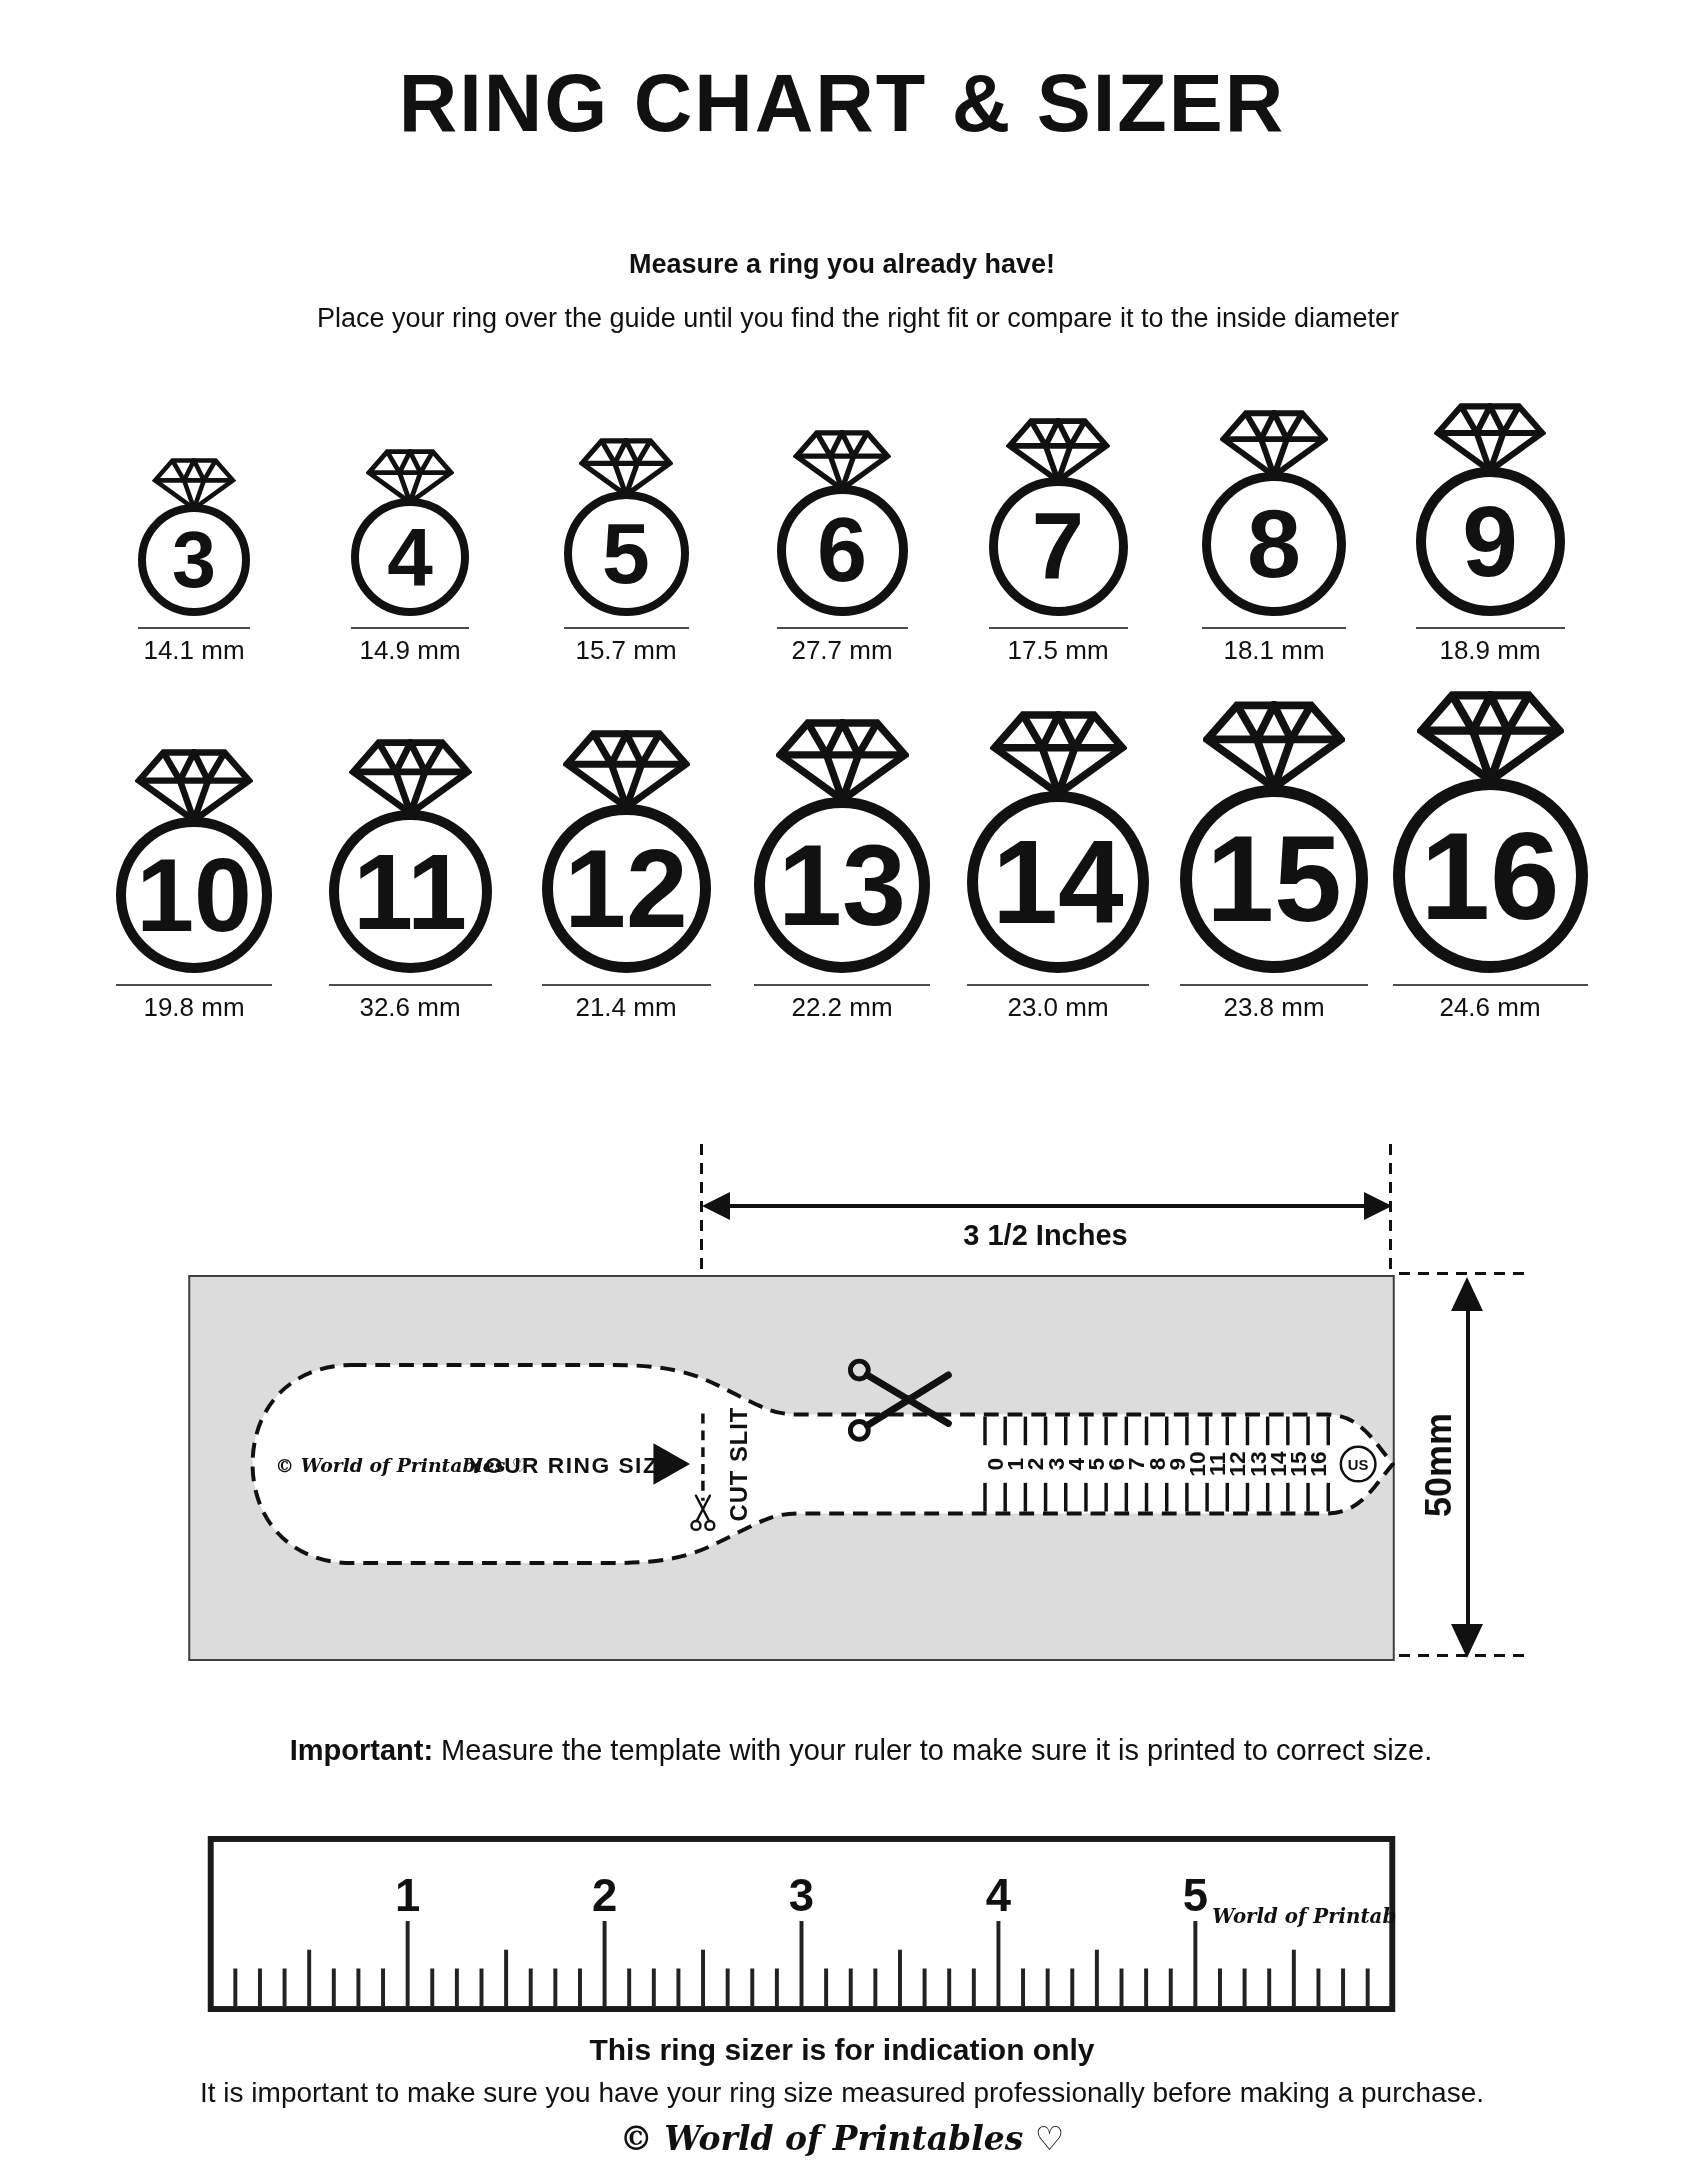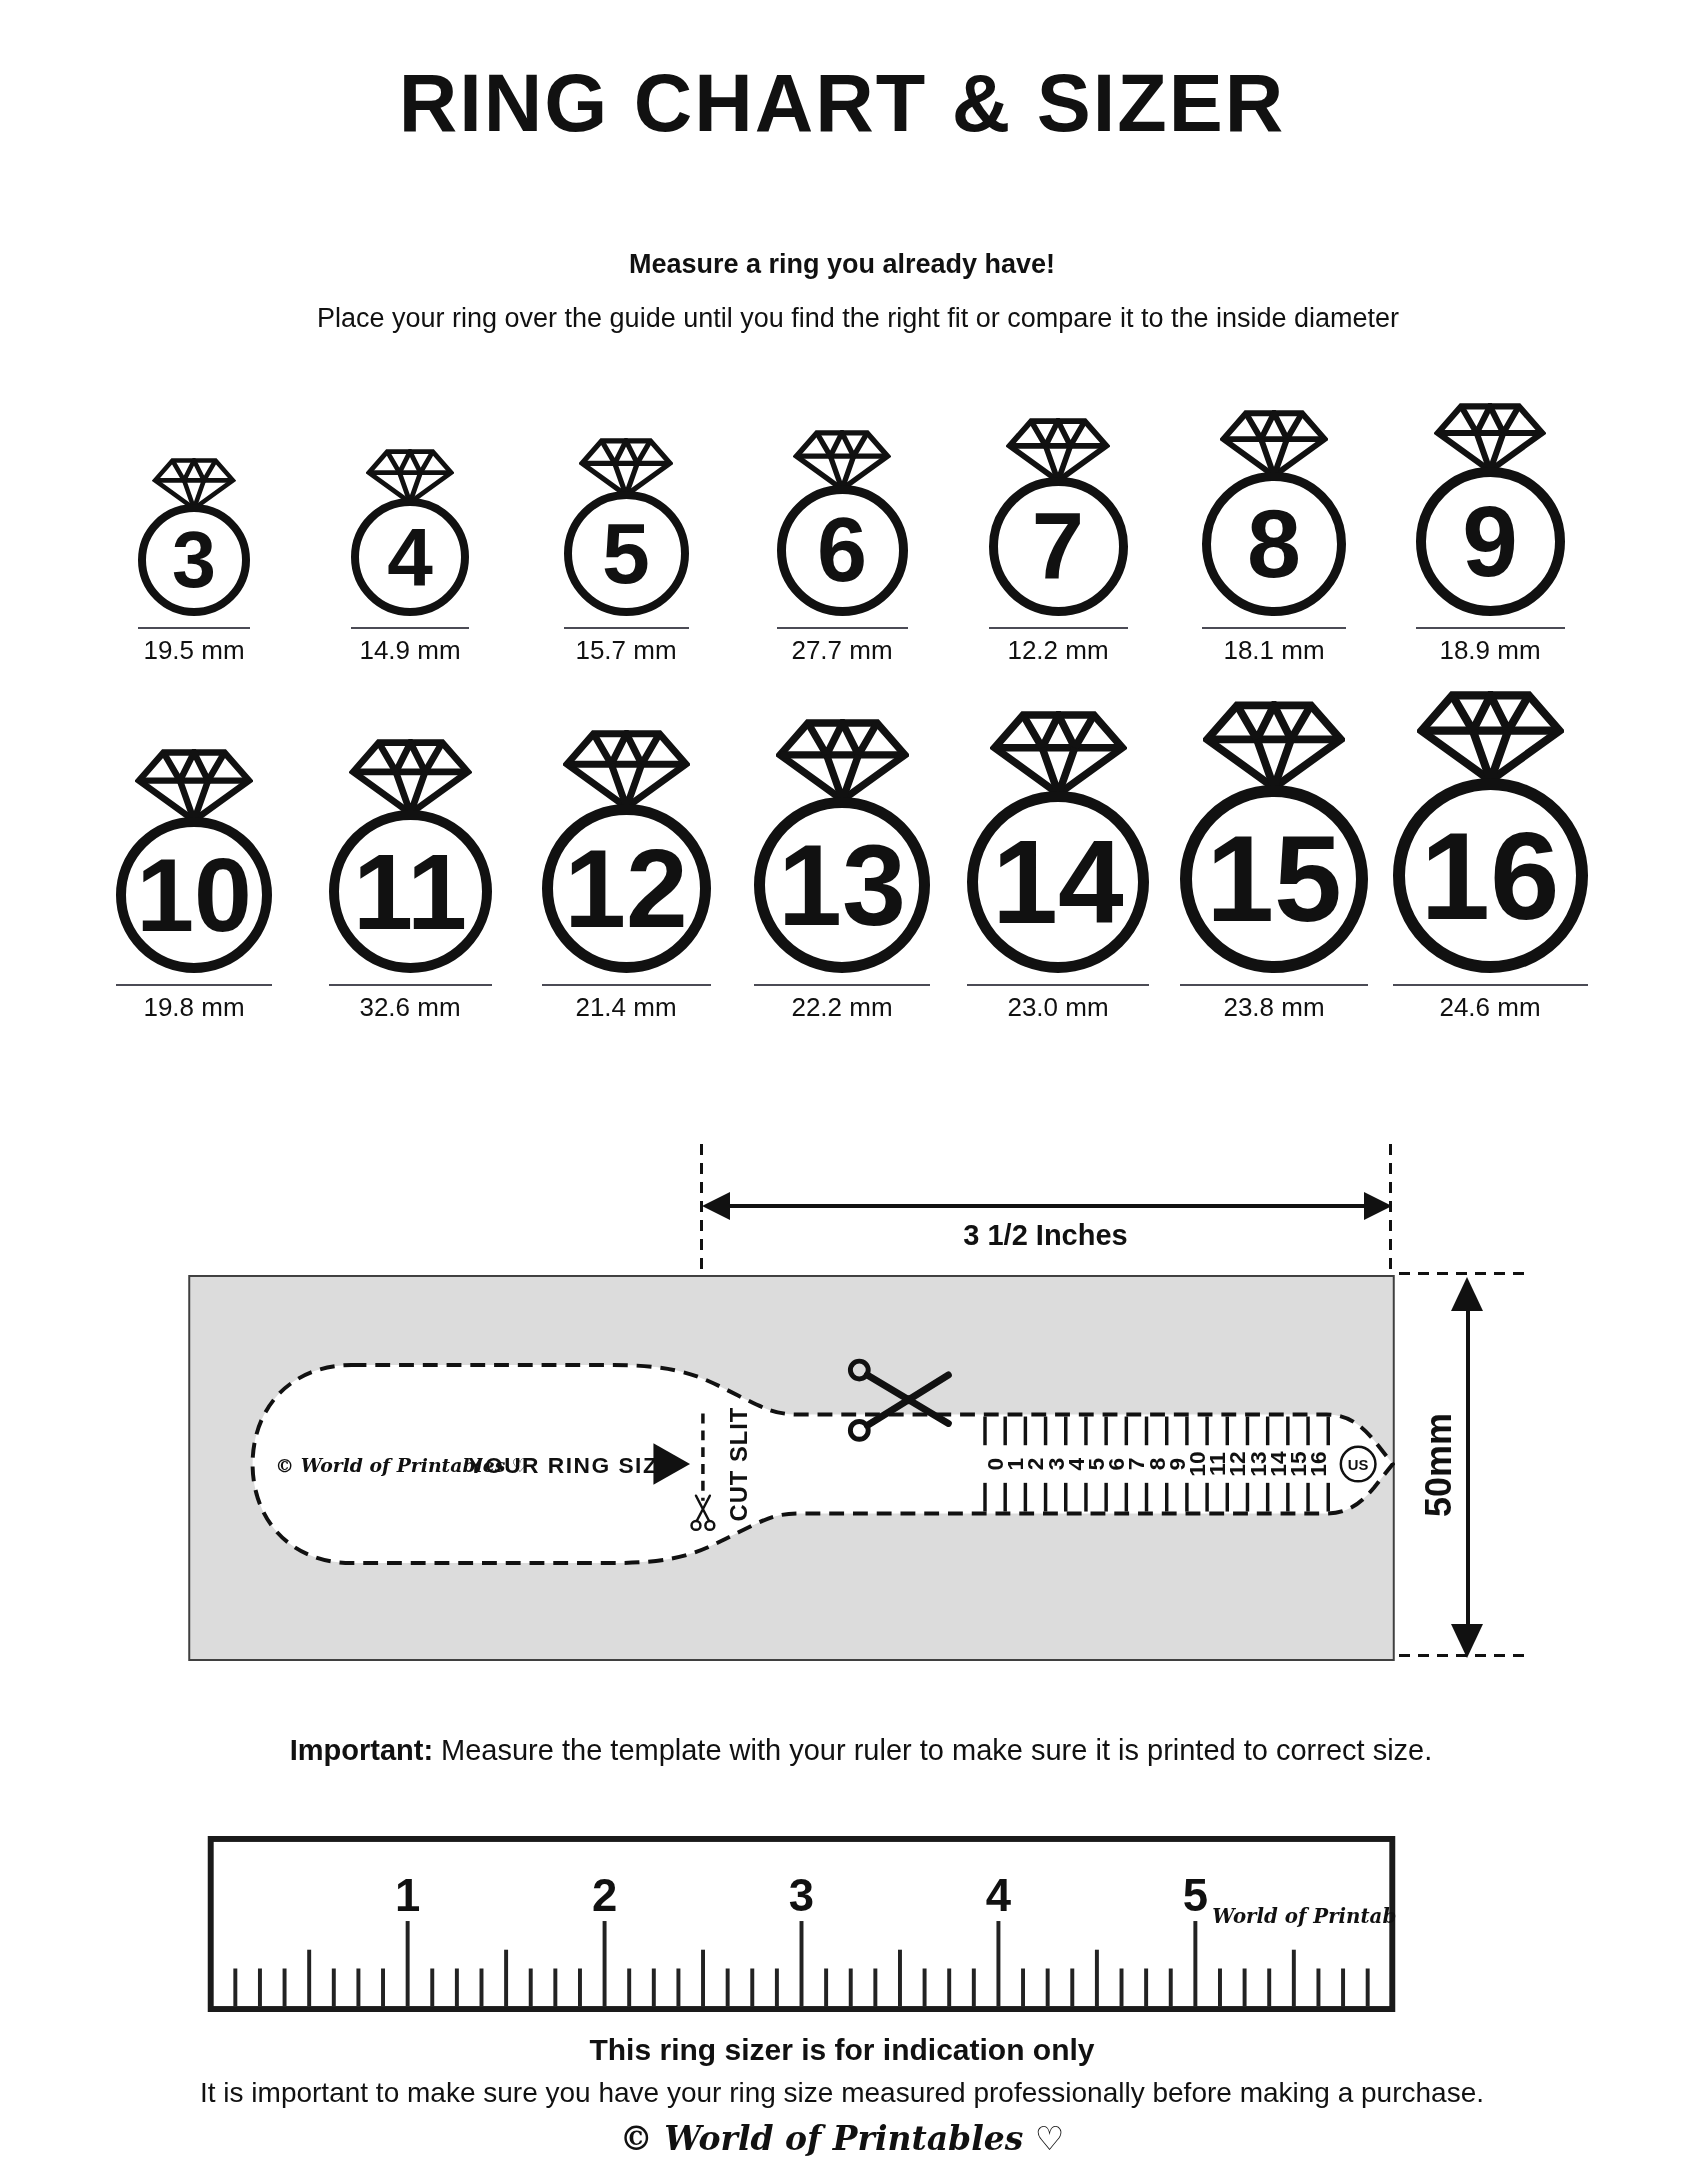--- a/index.html
+++ b/index.html
@@ -72,21 +72,21 @@
             <path d="M24,3 H76 L97,27 L50,61 L3,27 Z"></path>
             <path d="M3,27 H97"></path>
             <path d="M24,3 L38,27 L50,3 L62,27 L76,3"></path>
             <path d="M38,27 L50,61 M62,27 L50,61"></path>
           </g>
         </svg>
         <div class="ring-circle" style="width:112px;height:112px;border-width:8px;font-size:79px;">
           <span>3</span>
         </div>
         <div class="ring-line" style="width:112px;"></div>
-        <div class="ring-mm">19.5 mm</div>
+        <div class="ring-mm">14.1 mm</div>
       </div>
       <div class="ring-item">
         <svg class="diamond" width="88" height="56" viewBox="0 0 100 64">
           <g fill="none" stroke="#111" stroke-width="5.5">
             <path d="M24,3 H76 L97,27 L50,61 L3,27 Z"></path>
             <path d="M3,27 H97"></path>
             <path d="M24,3 L38,27 L50,3 L62,27 L76,3"></path>
             <path d="M38,27 L50,61 M62,27 L50,61"></path>
           </g>
         </svg>
@@ -132,21 +132,21 @@
             <path d="M24,3 H76 L97,27 L50,61 L3,27 Z"></path>
             <path d="M3,27 H97"></path>
             <path d="M24,3 L38,27 L50,3 L62,27 L76,3"></path>
             <path d="M38,27 L50,61 M62,27 L50,61"></path>
           </g>
         </svg>
         <div class="ring-circle" style="width:139px;height:139px;border-width:9px;font-size:94px;">
           <span>7</span>
         </div>
         <div class="ring-line" style="width:139px;"></div>
-        <div class="ring-mm">12.2 mm</div>
+        <div class="ring-mm">17.5 mm</div>
       </div>
       <div class="ring-item">
         <svg class="diamond" width="108" height="69" viewBox="0 0 100 64">
           <g fill="none" stroke="#111" stroke-width="5.5">
             <path d="M24,3 H76 L97,27 L50,61 L3,27 Z"></path>
             <path d="M3,27 H97"></path>
             <path d="M24,3 L38,27 L50,3 L62,27 L76,3"></path>
             <path d="M38,27 L50,61 M62,27 L50,61"></path>
           </g>
         </svg>

